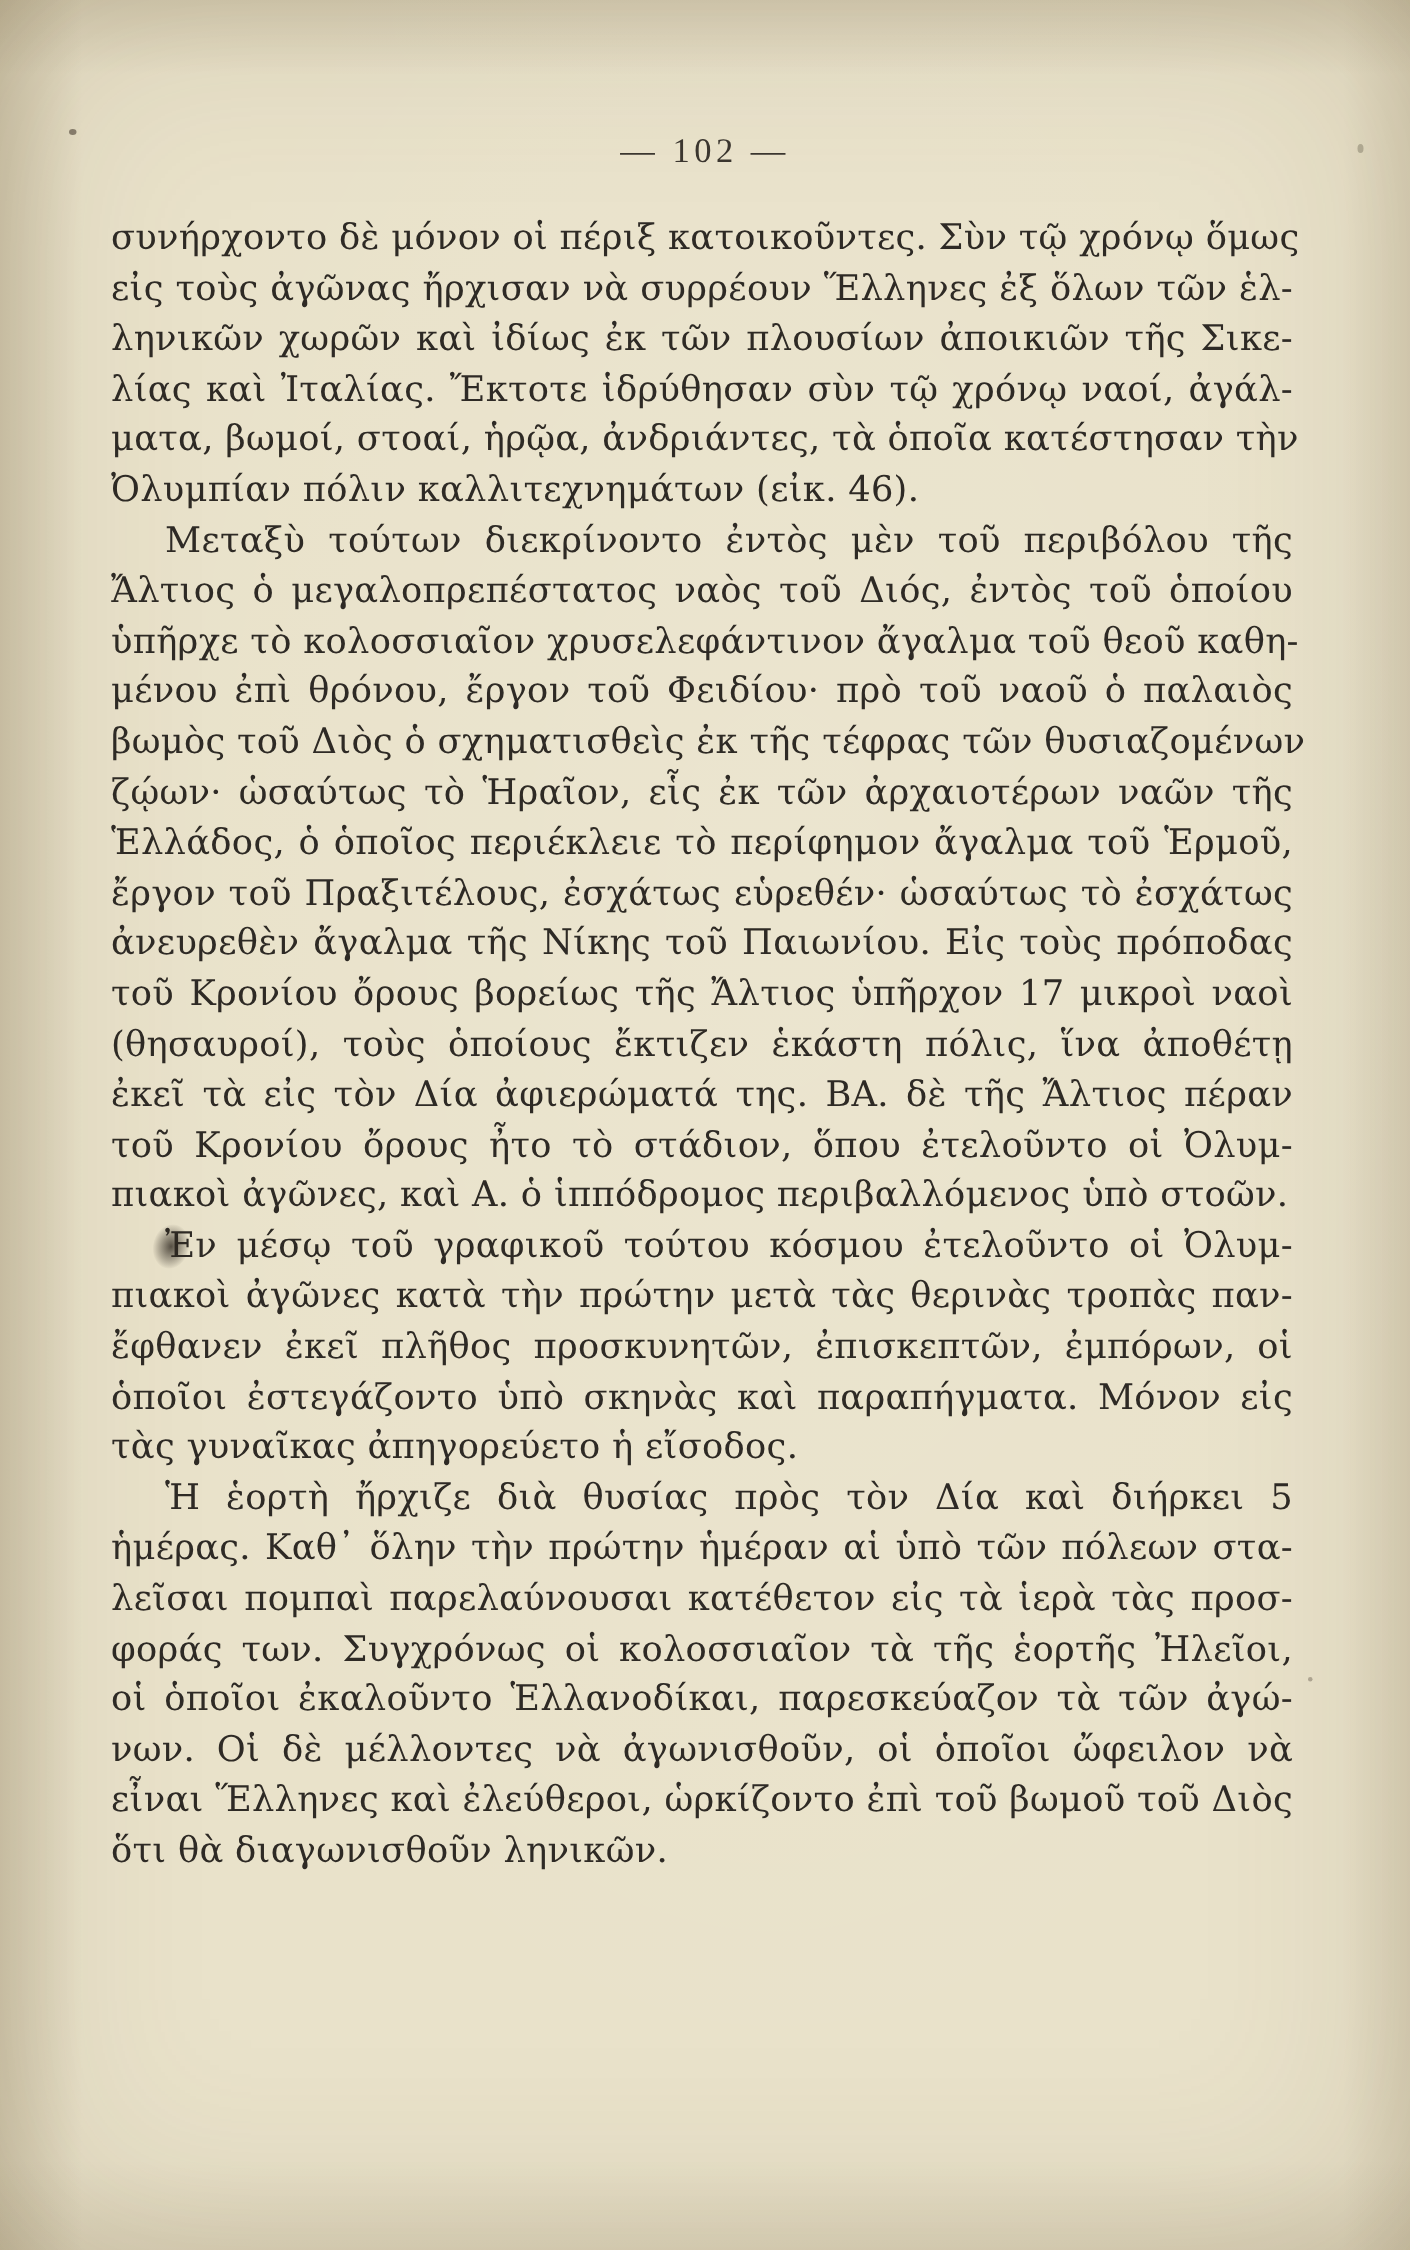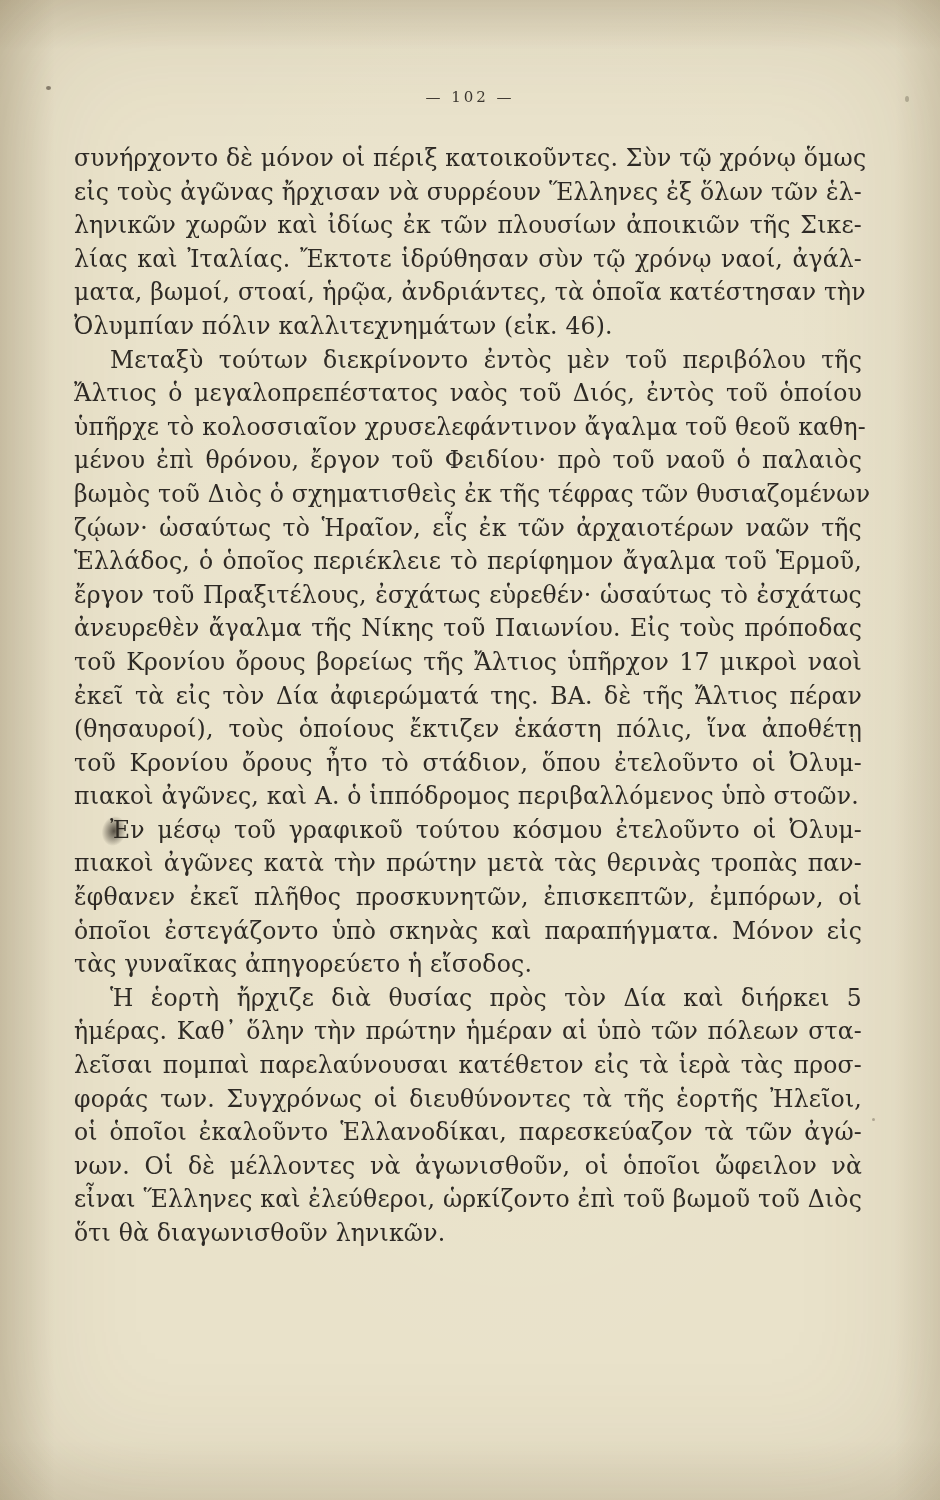--- a/index.html
+++ b/index.html
@@ -26,23 +26,24 @@
         #e9e2ca;
       box-shadow: inset 0 0 140px rgba(100,80,45,0.18);
       color: #2e2a25;
     }
     .page-number {
       position: absolute;
       top: 88px;
       left: 0;
       width: 100%;
       text-align: center;
-      font-size: 15px;
+      font-size: 23px;
       letter-spacing: 3px;
       color: #3b362f;
+      font-family: Liberation Serif, serif;
     }
     .text-block {
       position: absolute;
       top: 142px;
       left: 74px;
       width: 788px;
       font-size: 23.5px;
       letter-spacing: 0.2px;
     }
     .paragraph {
@@ -108,39 +109,39 @@
       <div class="line indent">Μεταξὺ τούτων διεκρίνοντο ἐντὸς μὲν τοῦ περιβόλου τῆς</div>
       <div class="line">Ἄλτιος ὁ μεγαλοπρεπέστατος ναὸς τοῦ Διός, ἐντὸς τοῦ ὁποίου</div>
       <div class="line">ὑπῆρχε τὸ κολοσσιαῖον χρυσελεφάντινον ἄγαλμα τοῦ θεοῦ καθη-</div>
       <div class="line">μένου ἐπὶ θρόνου, ἔργον τοῦ Φειδίου· πρὸ τοῦ ναοῦ ὁ παλαιὸς</div>
       <div class="line">βωμὸς τοῦ Διὸς ὁ σχηματισθεὶς ἐκ τῆς τέφρας τῶν θυσιαζομένων</div>
       <div class="line">ζῴων· ὡσαύτως τὸ Ἡραῖον, εἷς ἐκ τῶν ἀρχαιοτέρων ναῶν τῆς</div>
       <div class="line">Ἑλλάδος, ὁ ὁποῖος περιέκλειε τὸ περίφημον ἄγαλμα τοῦ Ἑρμοῦ,</div>
       <div class="line">ἔργον τοῦ Πραξιτέλους, ἐσχάτως εὑρεθέν· ὡσαύτως τὸ ἐσχάτως</div>
       <div class="line">ἀνευρεθὲν ἄγαλμα τῆς Νίκης τοῦ Παιωνίου. Εἰς τοὺς πρόποδας</div>
       <div class="line">τοῦ Κρονίου ὄρους βορείως τῆς Ἄλτιος ὑπῆρχον 17 μικροὶ ναοὶ</div>
+      <div class="line">(θησαυροί), τοὺς ὁποίους ἔκτιζεν ἑκάστη πόλις, ἵνα ἀποθέτῃ</div>
       <div class="line">ἐκεῖ τὰ εἰς τὸν Δία ἀφιερώματά της. ΒΑ. δὲ τῆς Ἄλτιος πέραν</div>
-      <div class="line">(θησαυροί), τοὺς ὁποίους ἔκτιζεν ἑκάστη πόλις, ἵνα ἀποθέτῃ</div>
       <div class="line">τοῦ Κρονίου ὄρους ἦτο τὸ στάδιον, ὅπου ἐτελοῦντο οἱ Ὀλυμ-</div>
       <div class="line last">πιακοὶ ἀγῶνες, καὶ Α. ὁ ἱππόδρομος περιβαλλόμενος ὑπὸ στοῶν.</div>
     </div>
 
     <div class="paragraph">
       <div class="line indent">Ἐν μέσῳ τοῦ γραφικοῦ τούτου κόσμου ἐτελοῦντο οἱ Ὀλυμ-</div>
       <div class="line">πιακοὶ ἀγῶνες κατὰ τὴν πρώτην μετὰ τὰς θερινὰς τροπὰς παν-</div>
       <div class="line">ἔφθανεν ἐκεῖ πλῆθος προσκυνητῶν, ἐπισκεπτῶν, ἐμπόρων, οἱ</div>
       <div class="line">ὁποῖοι ἐστεγάζοντο ὑπὸ σκηνὰς καὶ παραπήγματα. Μόνον εἰς</div>
       <div class="line last">τὰς γυναῖκας ἀπηγορεύετο ἡ εἴσοδος.</div>
     </div>
 
     <div class="paragraph">
       <div class="line indent">Ἡ ἑορτὴ ἤρχιζε διὰ θυσίας πρὸς τὸν Δία καὶ διήρκει 5</div>
       <div class="line">ἡμέρας. Καθ᾽ ὅλην τὴν πρώτην ἡμέραν αἱ ὑπὸ τῶν πόλεων στα-</div>
       <div class="line">λεῖσαι πομπαὶ παρελαύνουσαι κατέθετον εἰς τὰ ἱερὰ τὰς προσ-</div>
-      <div class="line">φοράς των. Συγχρόνως οἱ διευθύνοντες τὰ τῆς ἑορτῆς Ἠλεῖοι,</div>
+      <div class="line">φοράς των. Συγχρόνως οἱ κολοσσιαῖον τὰ τῆς ἑορτῆς Ἠλεῖοι,</div>
       <div class="line">οἱ ὁποῖοι ἐκαλοῦντο Ἑλλανοδίκαι, παρεσκεύαζον τὰ τῶν ἀγώ-</div>
       <div class="line">νων. Οἱ δὲ μέλλοντες νὰ ἀγωνισθοῦν, οἱ ὁποῖοι ὤφειλον νὰ</div>
       <div class="line">εἶναι Ἕλληνες καὶ ἐλεύθεροι, ὡρκίζοντο ἐπὶ τοῦ βωμοῦ τοῦ Διὸς</div>
       <div class="line last">ὅτι θὰ διαγωνισθοῦν ληνικῶν.</div>
     </div>
 
   </div>
 
   <div class="ink-smudge"></div>
 

